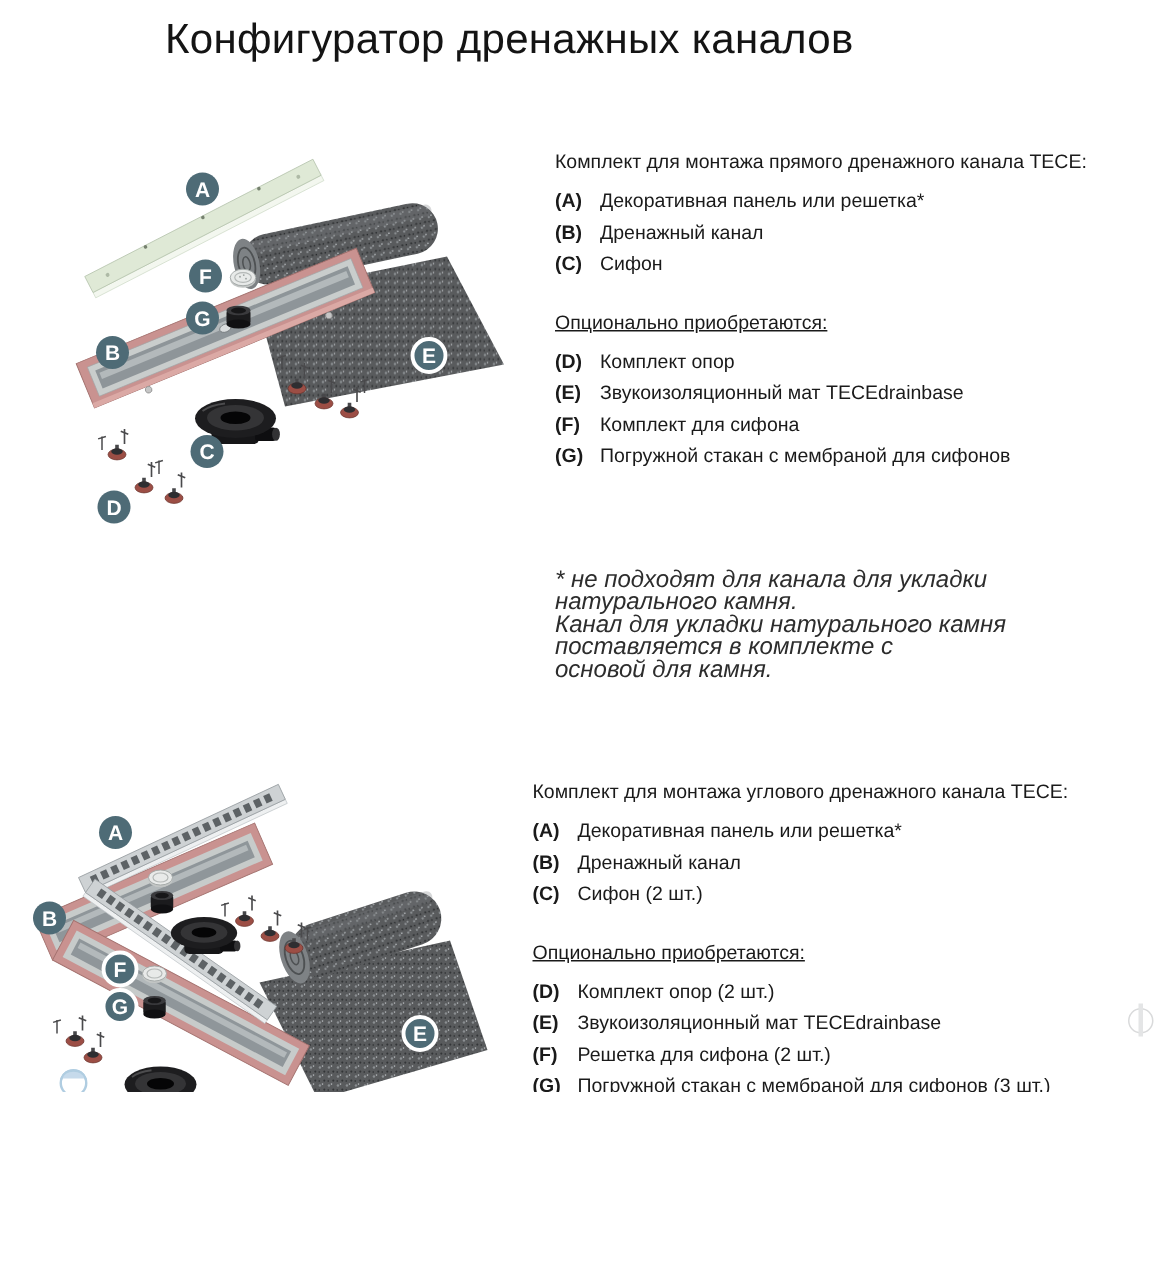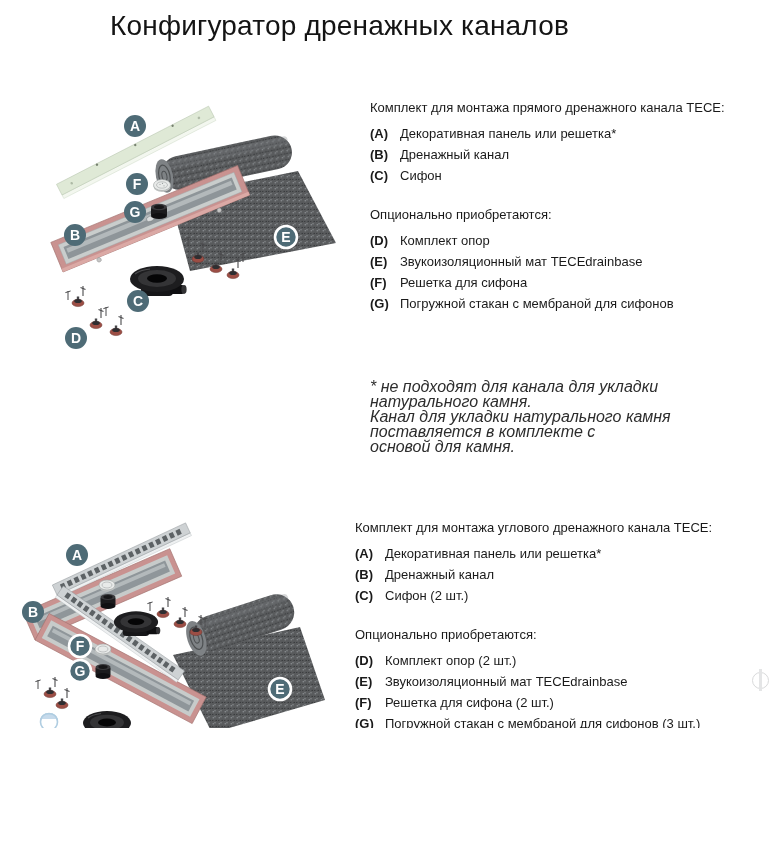--- a/index.html
+++ b/index.html
@@ -7,21 +7,21 @@
         font-family:"Liberation Sans",sans-serif;color:#1a1a1a;}
   .title{position:absolute;left:110px;top:10px;font-size:28px;font-weight:400;
          color:#141414;letter-spacing:.2px;z-index:2;}
   .tb{position:absolute;width:414px;font-size:13px;z-index:2;}
   .tb1{left:370px;top:100px;}
   .tb2{left:355px;top:520px;}
   .tb h2{font-size:13px;font-weight:normal;margin:0 0 10px 0;line-height:16px;}
   .row{display:flex;margin:0 0 5px 0;line-height:16.2px;}
   .row .lt{font-weight:bold;flex:0 0 30px;}
   .row .tx{flex:1;}
-  .opt{margin:22px 0 10px 0;line-height:16px;}
+  .opt{margin:22px 0 10px 0;line-height:16px;text-decoration:underline;}
   .fn{position:absolute;font-size:16px;line-height:15px;color:#2d2d2d;
       white-space:pre-line;z-index:2;font-style:italic;}
   .fn1{left:370px;top:379px;width:400px;}
   .fn2{left:355px;top:806px;width:400px;}
   .diag{position:absolute;z-index:1;}
   .d1{left:40px;top:85px;}
   .d2{left:8px;top:518px;}
   .lbl circle{fill:#4e6b76;}
   .lbl.ring circle{stroke:#ffffff;stroke-width:2.6;}
   .lbl text{fill:#ffffff;font-family:"Liberation Sans",sans-serif;
@@ -208,21 +208,21 @@
     <div class="row">
       <span class="lt">(D)</span>
       <span class="tx">Комплект опор</span>
       </div>
     <div class="row">
       <span class="lt">(E)</span>
       <span class="tx">Звукоизоляционный мат TECEdrainbase</span>
       </div>
     <div class="row">
       <span class="lt">(F)</span>
-      <span class="tx">Решетка для сифона</span>
+      <span class="tx">Комплект для сифона</span>
       </div>
     <div class="row">
       <span class="lt">(G)</span>
       <span class="tx">Погружной стакан с мембраной для сифонов</span>
       </div>
   </div>
 
   <div class="fn fn1">* не подходят для канала для укладки натурального камня.
 Канал для укладки натурального камня поставляется в комплекте с
 основой для камня.</div>

